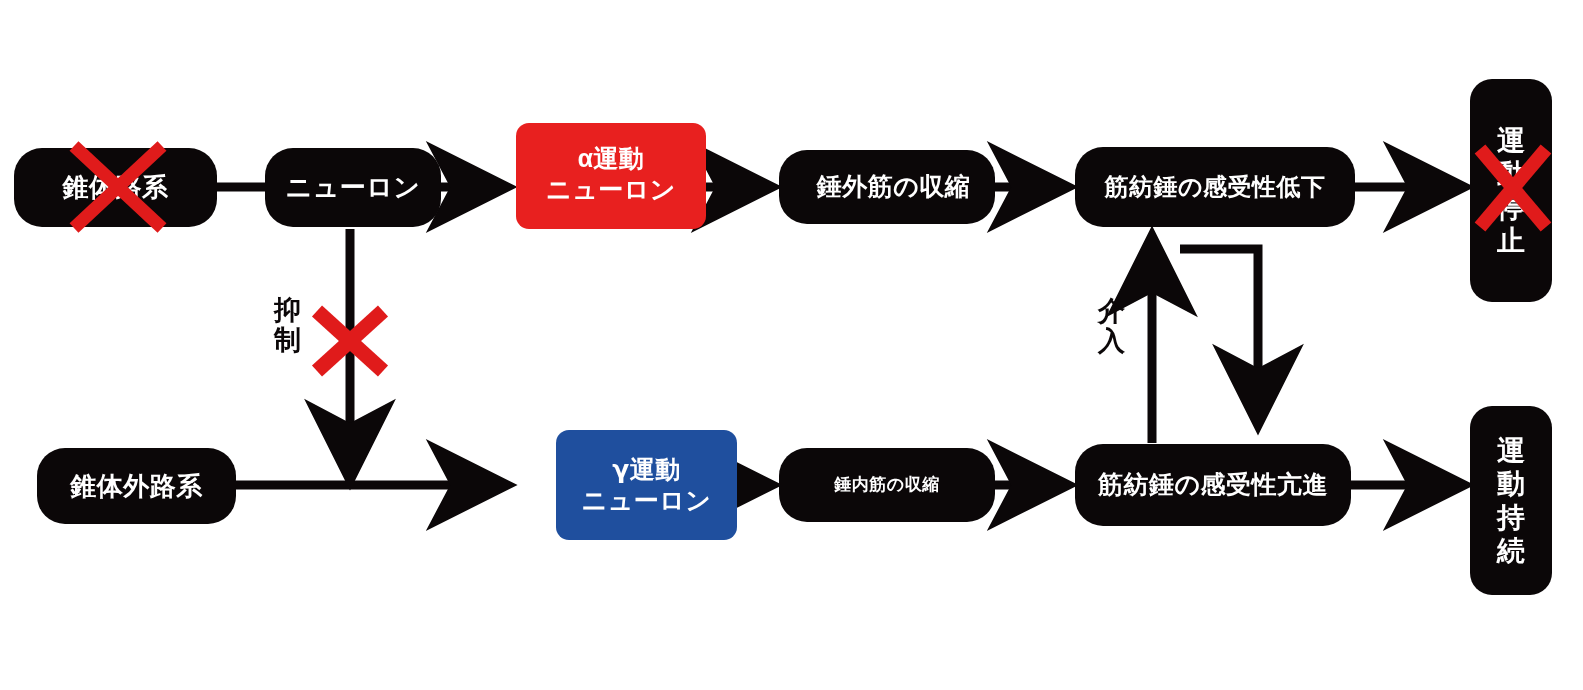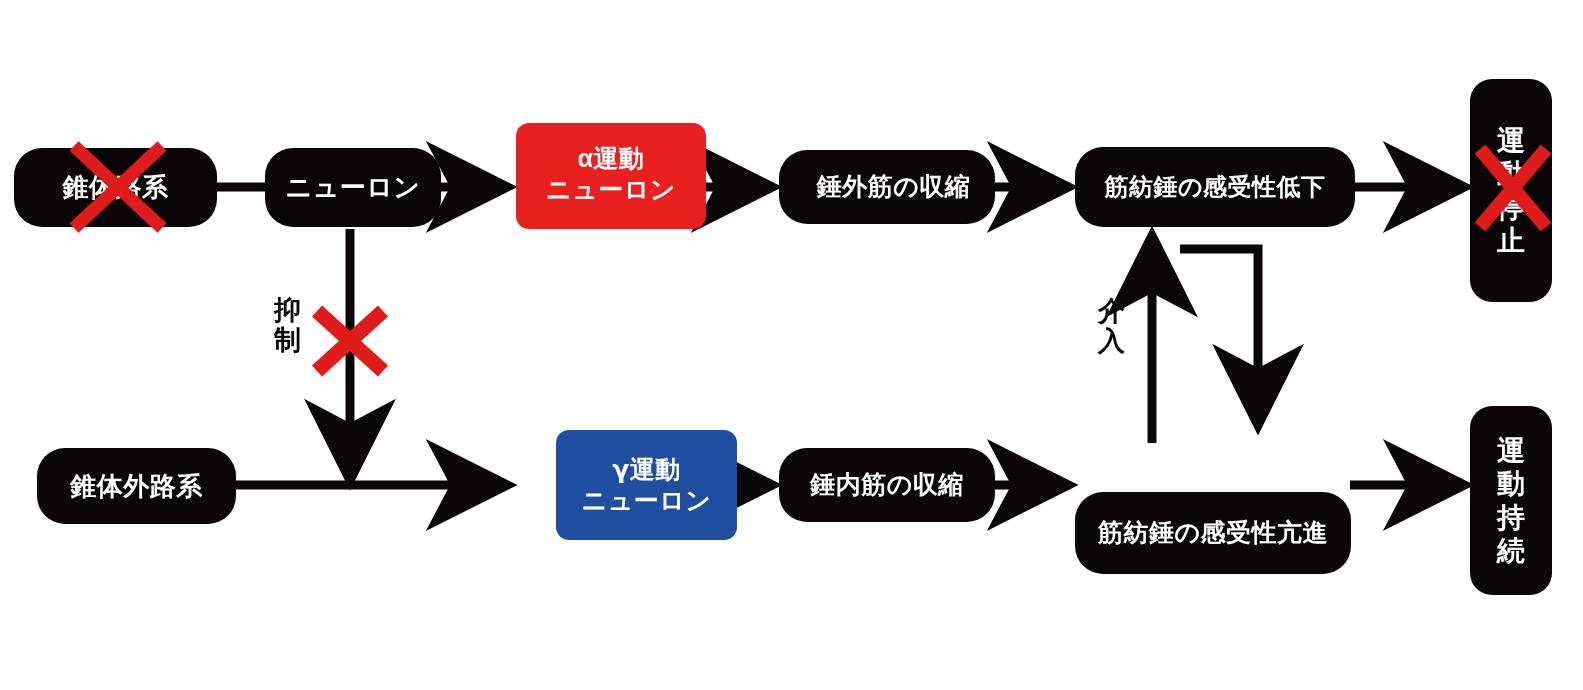--- a/index.html
+++ b/index.html
@@ -111,25 +111,25 @@
 
   <div class="node black" style="left:17px;top:448px;width:199px;height:76px;font-size:26px;margin-left:20px;">
     <span class="ln">錐体外路系</span>
   </div>
 
   <div class="node blue two-line" style="left:516px;top:430px;width:181px;height:110px;font-size:25px;border-radius:13px;margin-left:40px;">
     <span class="ln">γ運動</span>
     <span class="ln">ニューロン</span>
   </div>
 
-  <div class="node black" style="left:779px;top:448px;width:216px;height:74px;font-size:25px;">
+  <div class="node black" style="left:779px;top:448px;width:216px;height:74px;font-size:17px;">
     <span class="ln">錘内筋の収縮</span>
   </div>
 
-  <div class="node black" style="left:1075px;top:444px;width:276px;height:82px;font-size:25px;margin-top:48px;">
+  <div class="node black" style="left:1075px;top:444px;width:276px;height:82px;font-size:25px;">
     <span class="ln">筋紡錘の感受性亢進</span>
   </div>
 
   <div class="vtext" style="left:1470px;top:79px;width:82px;height:223px;font-size:28px;">
     <span class="ch">運</span>
     <span class="ch">動</span>
     <span class="ch">停</span>
     <span class="ch">止</span>
   </div>
 

